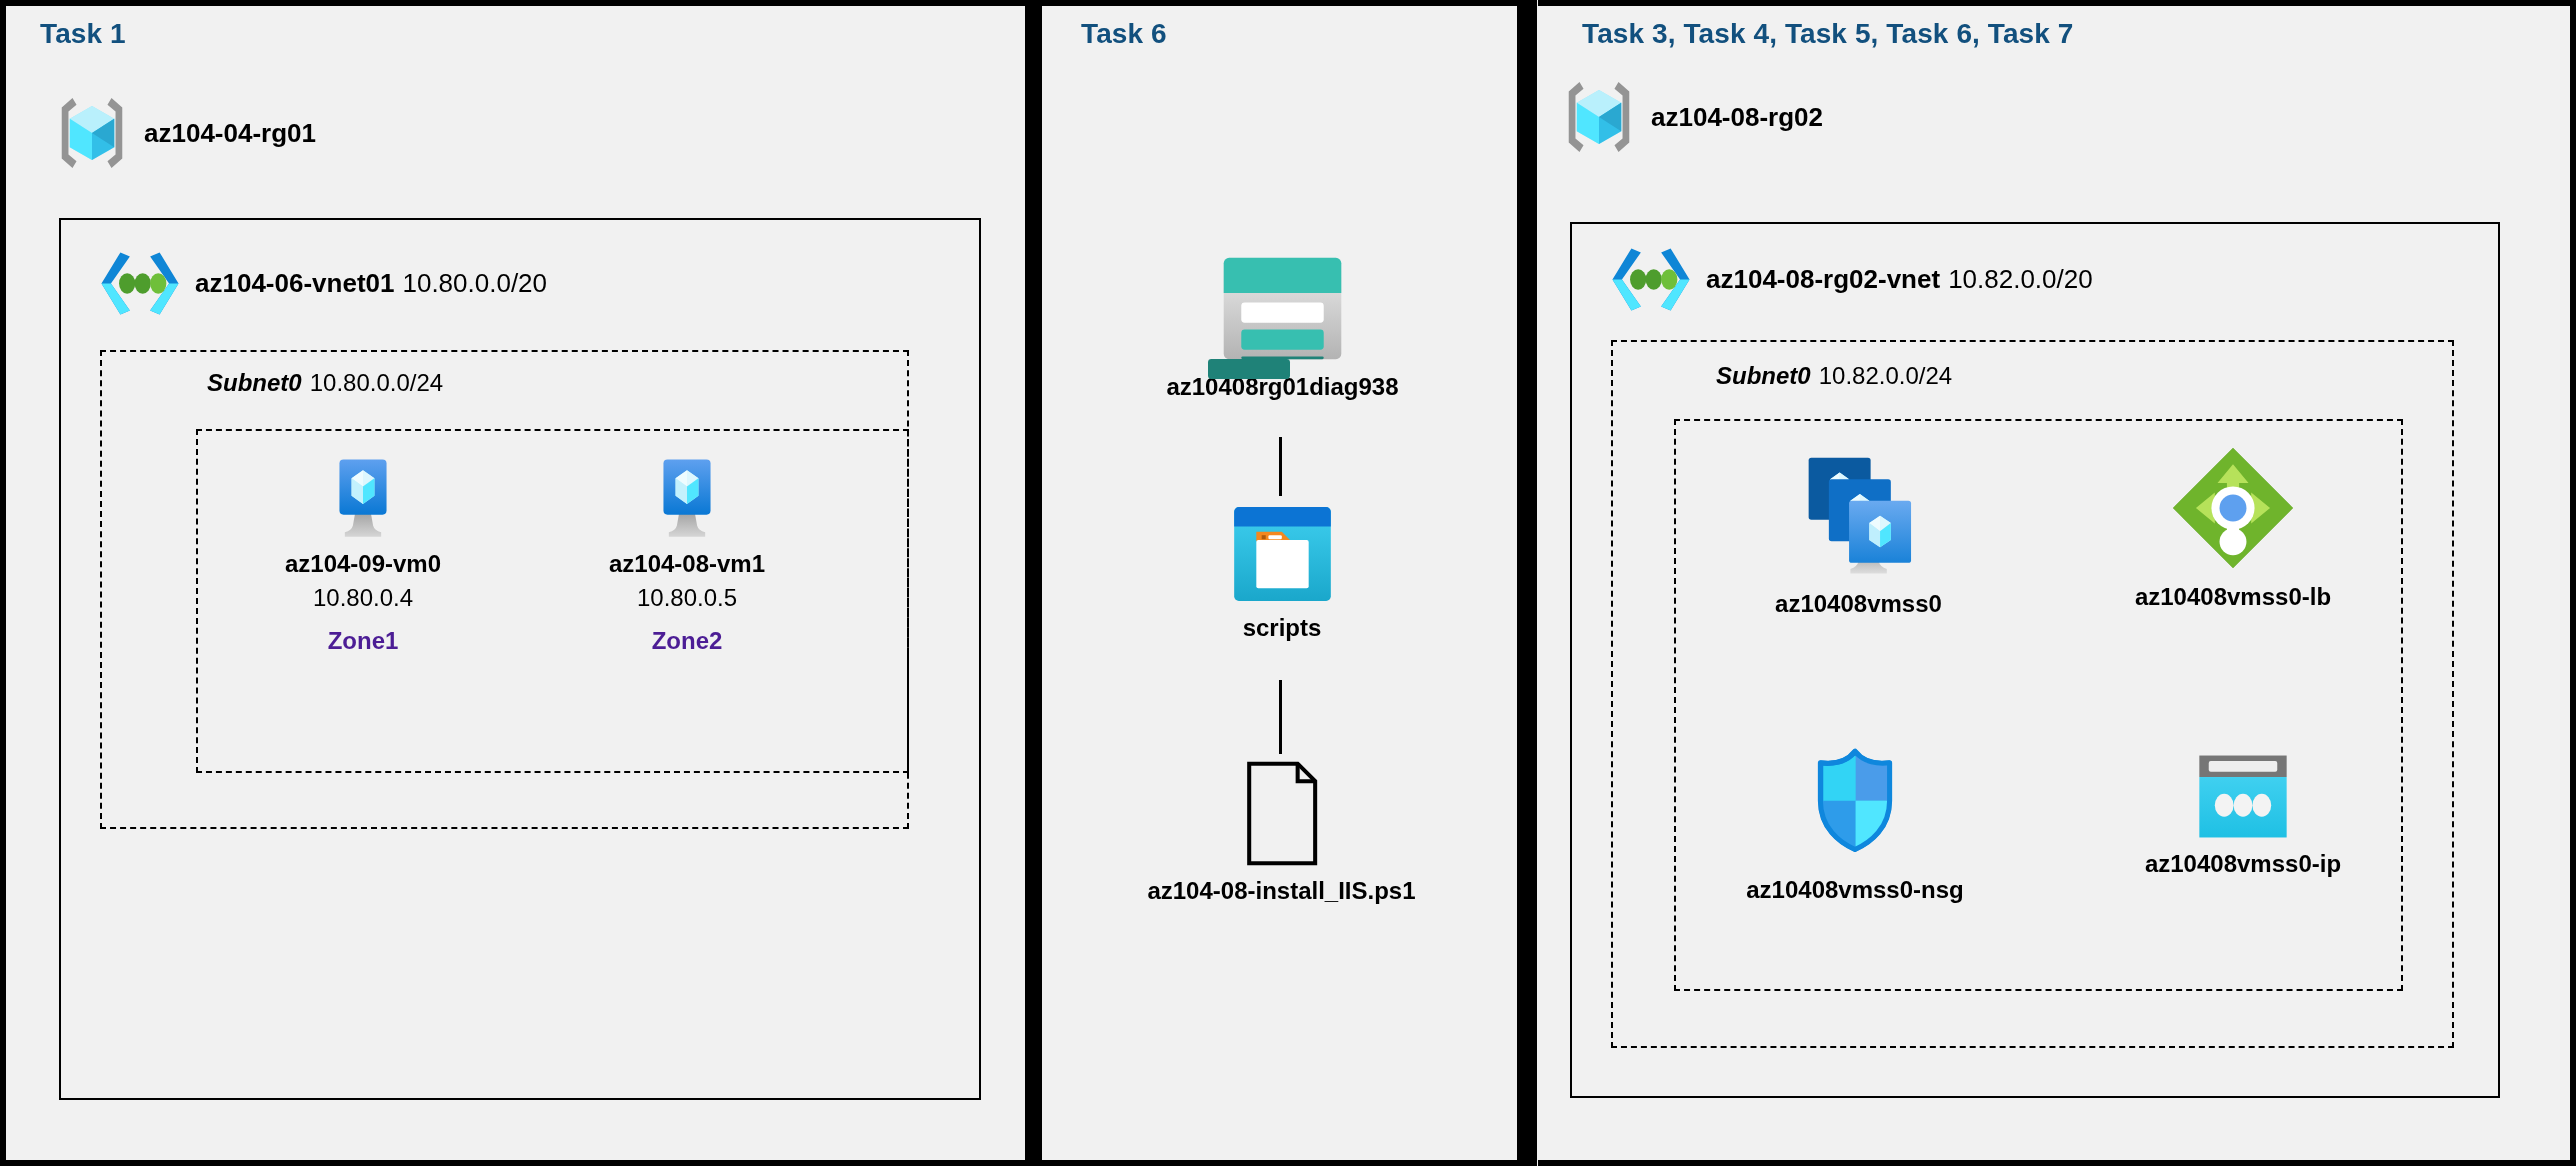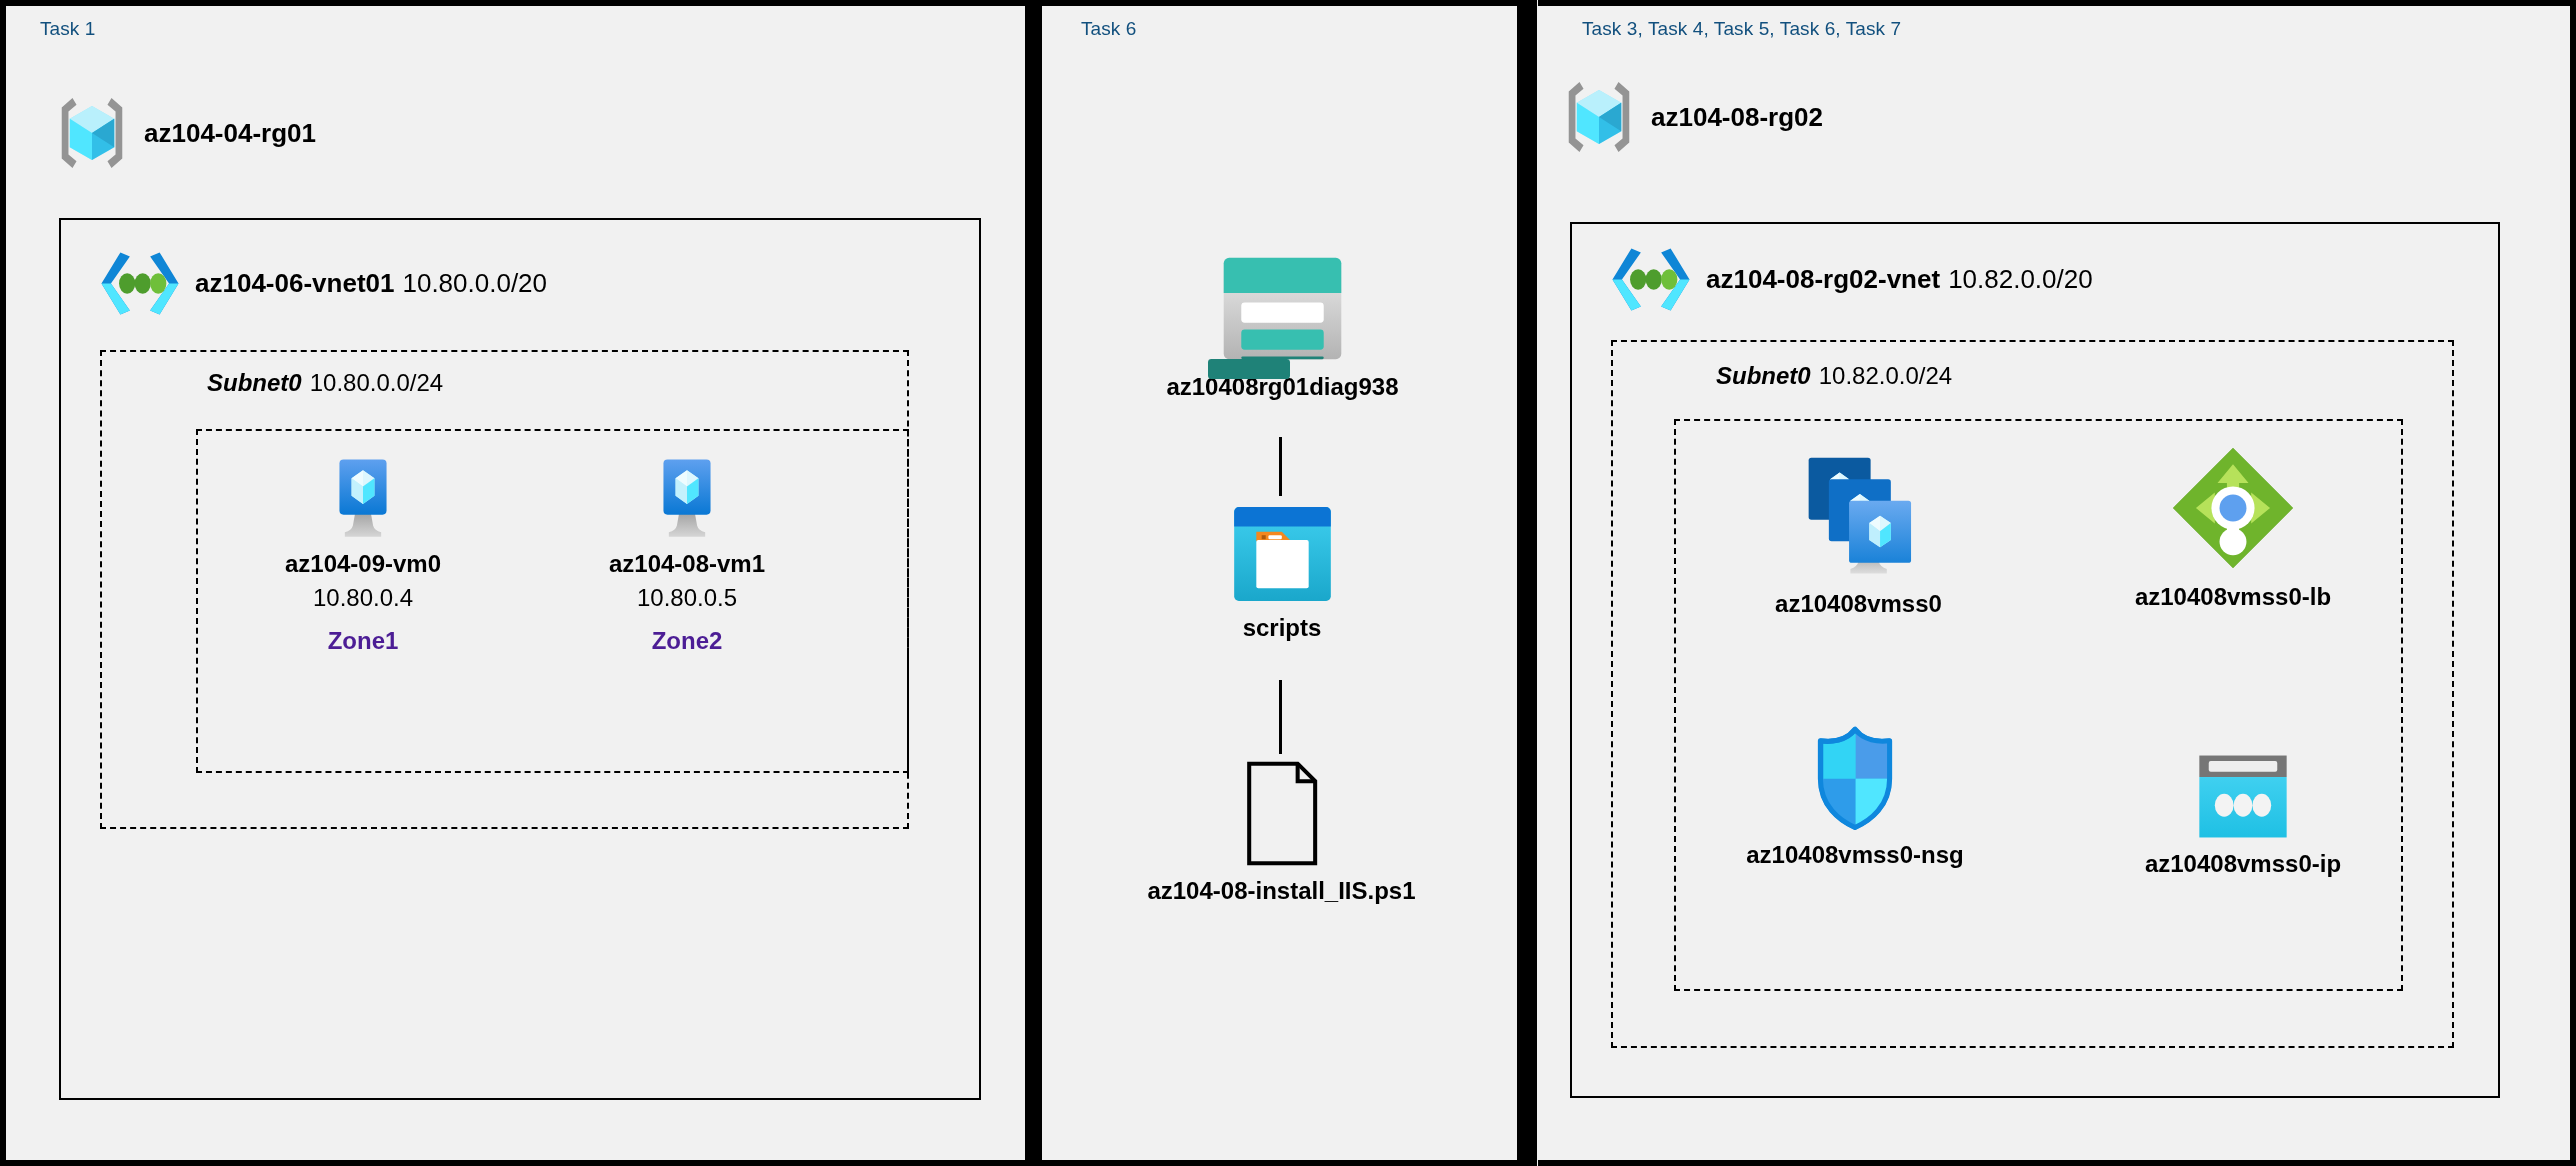--- a/index.html
+++ b/index.html
@@ -24,22 +24,22 @@
     background: #f1f1f1;
     box-sizing: border-box;
   }
   .panel-left   { left: 0px;    top: 0px; width: 1025px; height: 1166px; border-left: 6px solid #000; border-top: 6px solid #000; border-bottom: 6px solid #000; }
   .panel-mid    { left: 1025px; top: 0px; width: 512px;  height: 1166px; border-left: 17.5px solid #000; border-right: 20px solid #000; border-top: 6px solid #000; border-bottom: 6px solid #000; }
   .panel-right  { left: 1538px; top: 0px; width: 1038px; height: 1166px; border-top: 6px solid #000; border-right: 6px solid #000; border-bottom: 6px solid #000; }
 
   .task-label {
     position: absolute;
     color: #12507e;
-    font-weight: normal;
-    font-size: 19px;
+    font-weight: bold;
+    font-size: 28px;
     letter-spacing: 0.1px;
     white-space: nowrap;
   }
 
   
   .solid-box {
     position: absolute;
     border: 2.7px solid #000;
     box-sizing: border-box;
     background: transparent;
@@ -381,21 +381,21 @@
           <path d="M150 95 L122 72 L122 86 L70 86 L70 104 L122 104 L122 118 Z" fill="#b6e25a"></path>
           <rect x="86" y="96" width="18" height="46" fill="#ffffff"></rect>
           <circle cx="95" cy="95" r="32" fill="#ffffff"></circle>
           <circle cx="95" cy="95" r="20" fill="#5ea0ef"></circle>
           <circle cx="95" cy="145" r="20" fill="#ffffff"></circle>
         </svg>
       </span>
       <div class="cap-main">az10408vmss0-lb</div>
     </div>
 
-    <div class="node" style="left:162px; top:720px; width:310px;">
+    <div class="node" style="left:162px; top:742px; width:310px;gap:13px;">
       <span>
         <svg width="88" height="104" viewBox="0 0 130 154">
           <path d="M65 5 C52 22 30 24 14 22 L14 78 C14 118 42 140 65 150 C88 140 116 118 116 78 L116 22 C100 24 78 22 65 5 Z" fill="#32d4f5" stroke="#0f87dd" stroke-width="8" stroke-linejoin="round"></path>
           <path d="M65 9 C66 10 66 10 66 10 L66 78 L114 78 L114 24 C99 25 78 23 65 9 Z" fill="#4a9cea"></path>
           <path d="M16 78 L66 78 L66 148 C44 138 16 117 16 78 Z" fill="#2e9cea"></path>
           <path d="M66 78 L114 78 C114 117 88 138 66 148 Z" fill="#50e6ff"></path>
           <path d="M65 5 C52 22 30 24 14 22 L14 78 C14 118 42 140 65 150 C88 140 116 118 116 78 L116 22 C100 24 78 22 65 5 Z" fill="none" stroke="#0f87dd" stroke-width="7" stroke-linejoin="round"></path>
         </svg>
       </span>
       <div class="cap-main">az10408vmss0-nsg</div>

